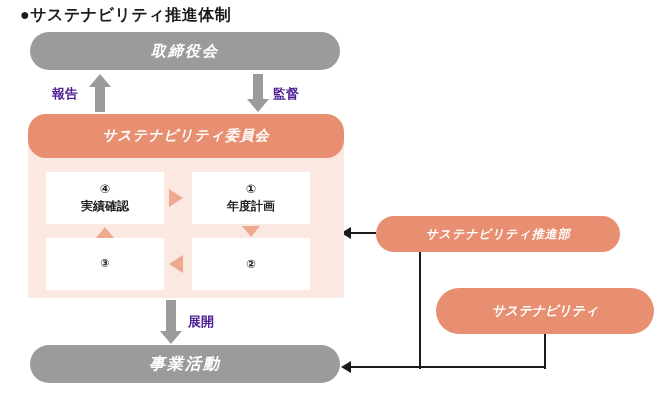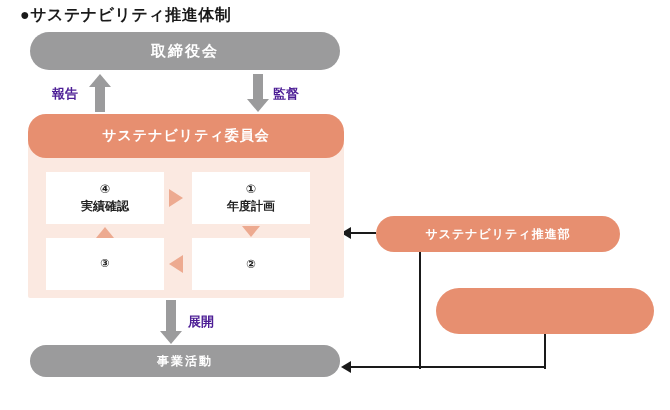--- a/index.html
+++ b/index.html
@@ -5,27 +5,27 @@
   html,body{margin:0;padding:0;}
   body{
     width:670px;height:410px;position:relative;background:#ffffff;
     font-family:"Liberation Sans","DejaVu Sans",sans-serif;
     color:#1a1a1a;overflow:hidden;
   }
   .abs{position:absolute;}
 
   .title{left:20px;top:5px;font-size:16px;font-weight:bold;letter-spacing:0.5px;}
 
-  .pill{display:flex;align-items:center;justify-content:center;color:#fff;font-weight:bold;text-align:right;}
+  .pill{display:flex;align-items:center;justify-content:center;color:#fff;font-weight:bold;text-align:right;font-style:italic;}
   .pill-gray{background:#9b9b9c;}
   .pill-salmon{background:#e78f70;}
 
   #board{left:30px;top:32px;width:310px;height:38px;border-radius:19px;font-size:15px;letter-spacing:2px;}
   #committee{left:28px;top:114px;width:316px;height:44px;border-radius:18px;font-size:14px;letter-spacing:1px;z-index:2;}
-  #business{left:30px;top:345px;width:310px;height:32px;border-radius:19px;font-size:12px;letter-spacing:2px;}
+  #business{left:30px;top:345px;width:310px;height:38px;border-radius:19px;font-size:16px;letter-spacing:2px;}
   #dept{left:376px;top:216px;width:244px;height:36px;border-radius:18px;font-size:12px;letter-spacing:1px;}
   #project{left:436px;top:288px;width:218px;height:46px;border-radius:23px;font-size:13px;line-height:1.4;flex-direction:column;}
 
   #panel{left:28px;top:132px;width:316px;height:166px;background:#fbe9e1;border-radius:2px;z-index:1;}
 
   .wbox{position:absolute;background:#ffffff;display:flex;flex-direction:column;align-items:center;justify-content:center;
         font-weight:bold;font-size:12px;line-height:1.4;z-index:3;color:#222;text-align:center;}
   #box4{left:46px;top:172px;width:118px;height:52px;}
   #box1{left:192px;top:172px;width:118px;height:52px;}
   #box3{left:46px;top:238px;width:118px;height:52px;font-size:11px;}
@@ -109,20 +109,21 @@
   <div class="g-shaft"></div>
   <div class="g-head-down"></div>
 </div>
 <div class="abs flow-label" id="lbl-deploy">展開</div>
 
 <div class="abs pill pill-gray" id="business">事業活動</div>
 
 <div class="abs pill pill-salmon" id="dept">サステナビリティ推進部</div>
 
 <div class="abs pill pill-salmon" id="project">
+  <span>サステナビリティ</span>
 </div>
 
 <div class="abs blk" id="line-dept-h"></div>
 <div class="abs ah-left" id="ah-panel"></div>
 <div class="abs blk" id="line-dept-v"></div>
 <div class="abs blk" id="line-proj-v"></div>
 <div class="abs blk" id="line-bus-h"></div>
 <div class="abs ah-left" id="ah-bus"></div>
 
 </body></html>

